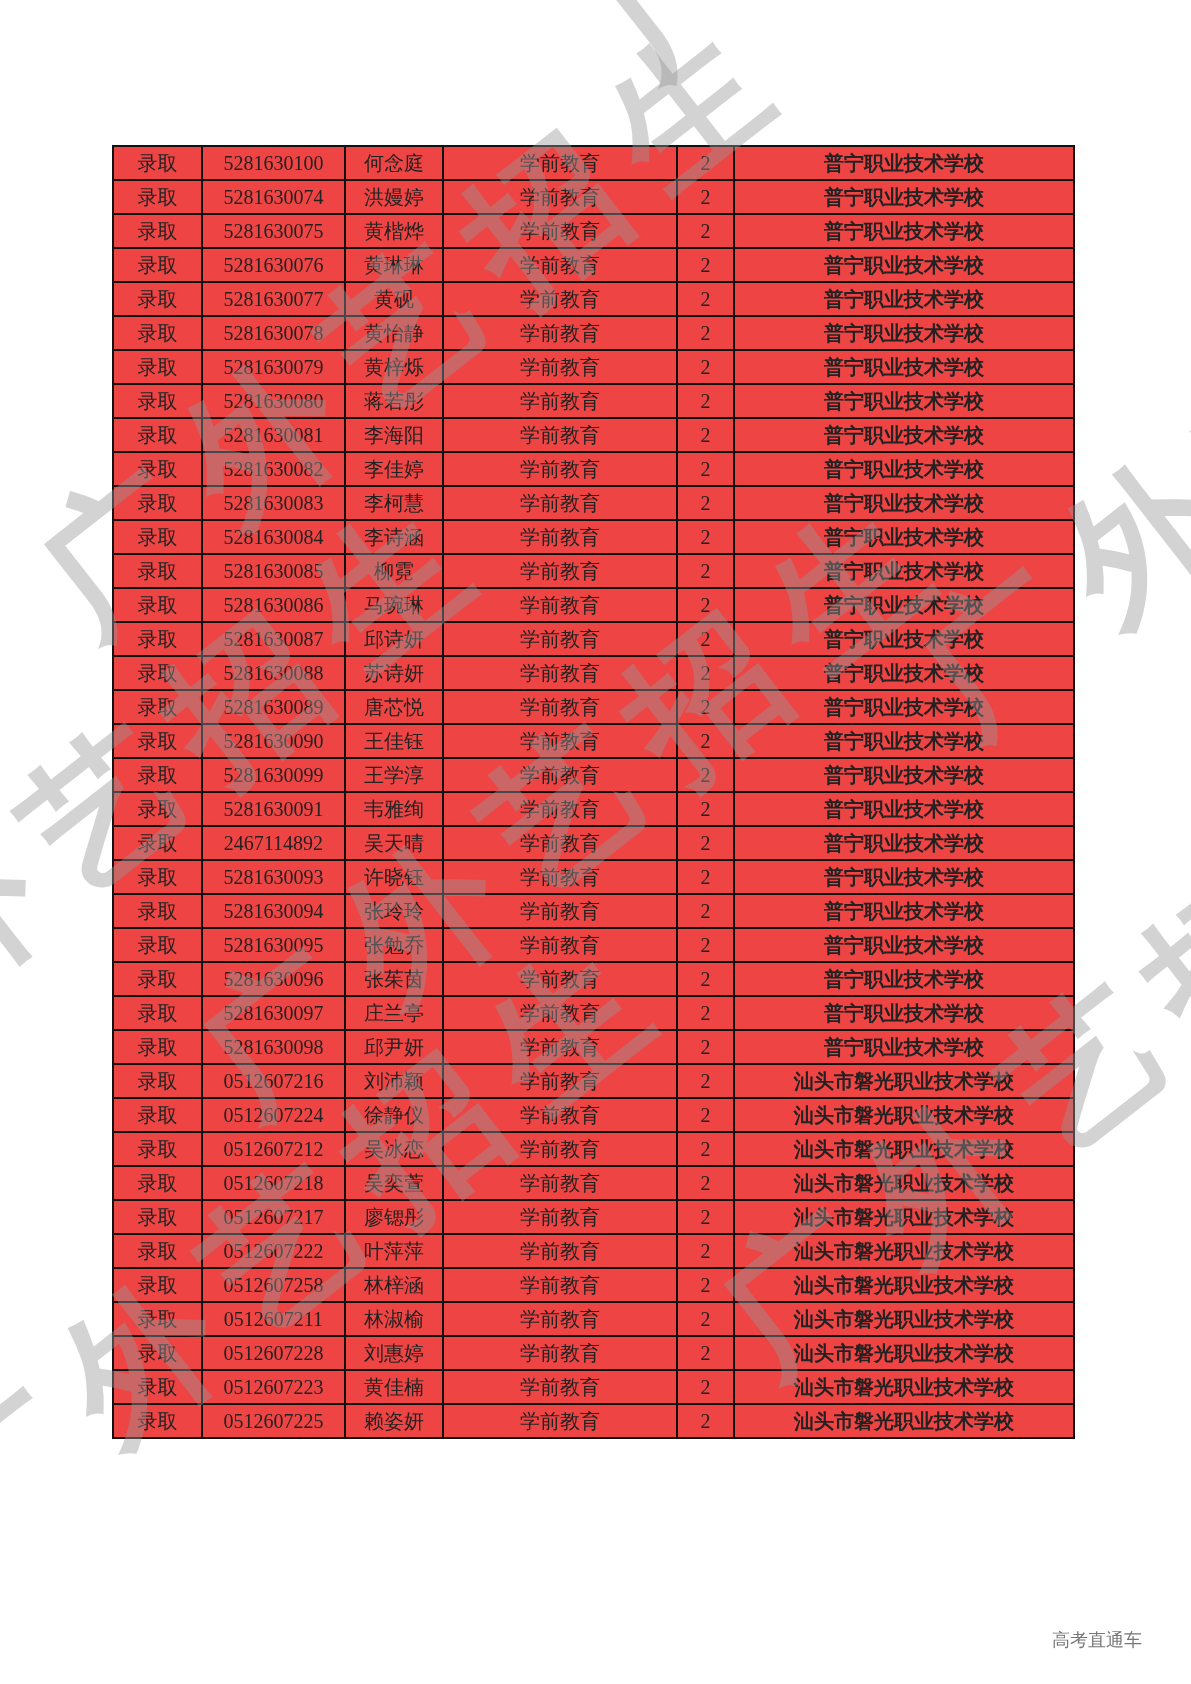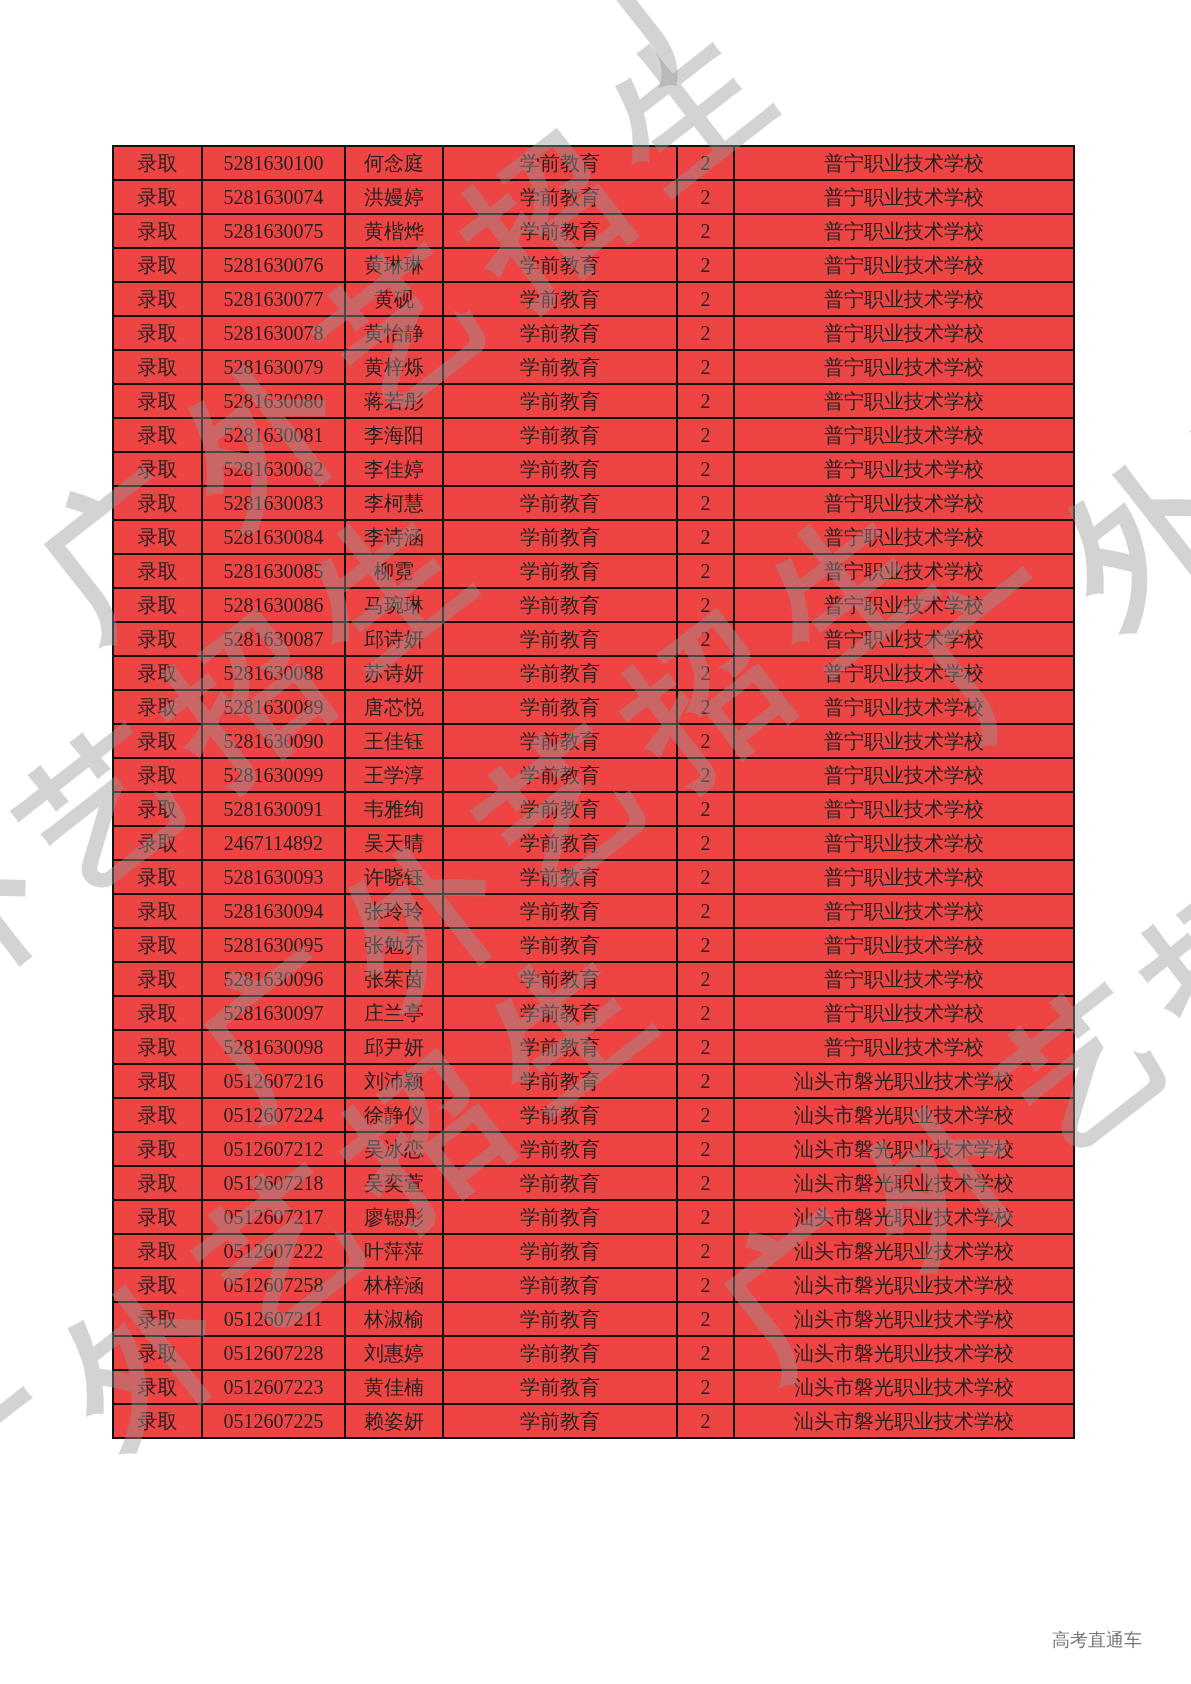--- a/index.html
+++ b/index.html
@@ -19,21 +19,21 @@
   }
   table.roster td {
     border: 2px solid #111; height: 32px; padding: 0; text-align: center; vertical-align: middle;
     font-size: 20px; line-height: 32px; white-space: nowrap; overflow: hidden;
   }
   td.c-status { width: 87px; }
   td.c-id { width: 141px; font-family: Liberation Serif, serif; font-size: 21px; }
   td.c-name { width: 96px; }
   td.c-major { width: 232px; margin-left: 41px; }
   td.c-num { width: 55px; font-family: "Liberation Serif", serif; font-size: 21px; }
-  td.c-school { width: 338px; }
+  td.c-school { width: 338px; font-weight: bold; }
   .footer {
     position: absolute; left: 1052px; top: 1628px; font-family: "DejaVu Sans", sans-serif;
     font-size: 18px; color: #777; z-index: 3; text-align: right;
   }
 </style>
 </head>
 <body>
 
 <div class="watermark-layer">
   <div class="wm" style="left:560px; top:-40px; transform: rotate(-38deg);">广外艺招生</div>

